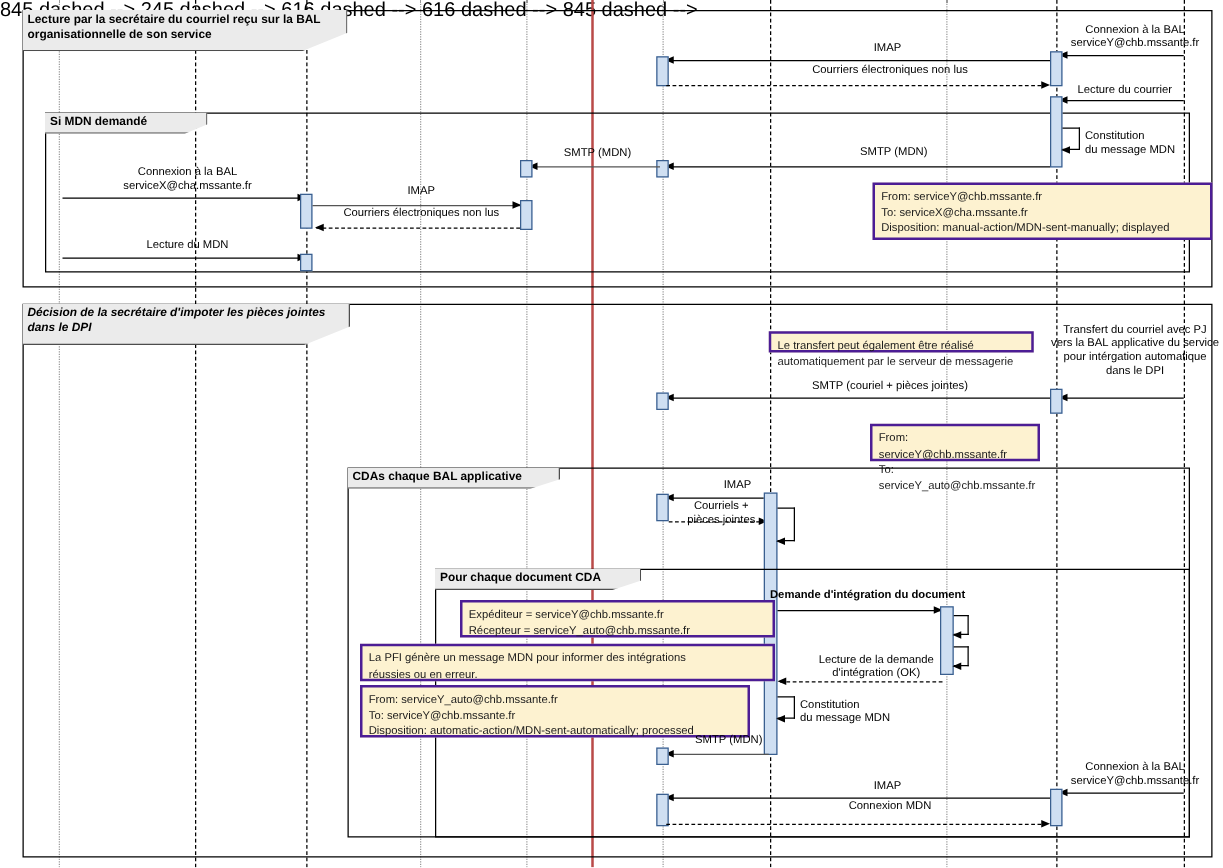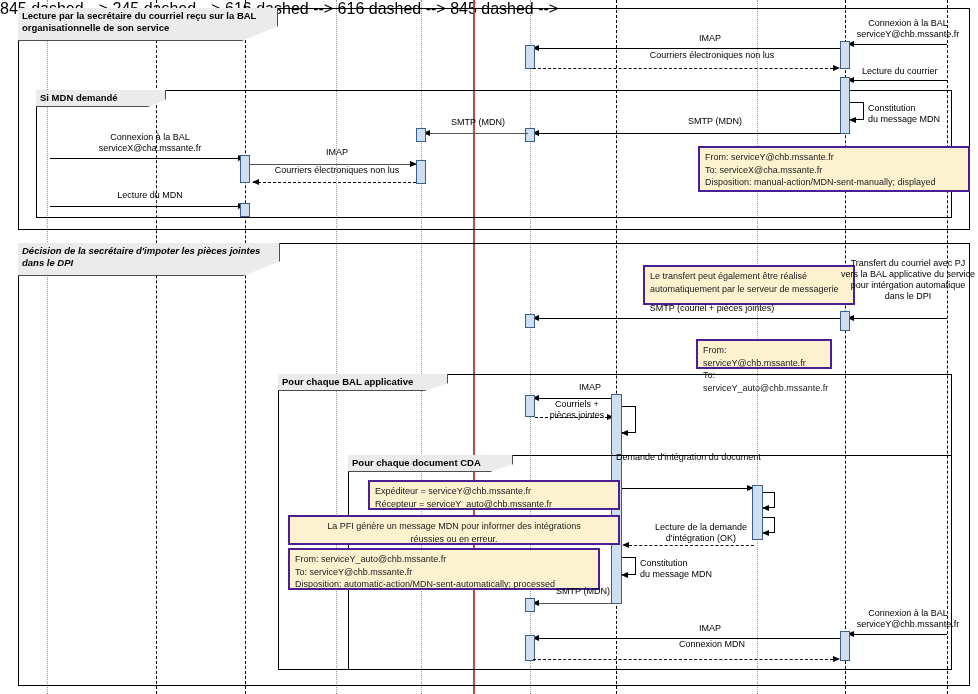--- a/index.html
+++ b/index.html
@@ -139,21 +139,21 @@
   <div class="msg" style="left:50px;top:206px;width:194px;"></div>
   <div class="arrowR" style="left:238px;top:202.5px;"></div>
   <div class="act" style="left:240px;top:203px;width:10px;height:14px;"></div>
 
   
   <div class="frame" style="left:18px;top:243px;width:952px;height:443px;"></div>
   <div class="frame-label lbl-clip" style="left:18px;top:243px;width:262px;height:33px;font-style:italic;">Décision de la secrétaire d'impoter les pièces jointes
 dans le DPI</div>
 
   
-  <div class="note" style="left:615px;top:265px;width:212px;height:40px;margin-left:28px;">Le transfert peut également être réalisé
+  <div class="note" style="left:615px;top:265px;width:212px;height:17px;">Le transfert peut également être réalisé
 automatiquement par le serveur de messagerie</div>
 
   
   <div class="mlabel" style="left:838px;top:258px;width:140px;">Transfert du courriel avec PJ
 vers la BAL applicative du service
 pour intérgation automatique
 dans le DPI</div>
 
   
   <div class="msg" style="left:848px;top:318px;width:99px;"></div>
@@ -165,21 +165,21 @@
   <div class="msg" style="left:533px;top:318px;width:307px;"></div>
   <div class="arrowL" style="left:532px;top:314.5px;"></div>
   <div class="act" style="left:525px;top:314px;width:10px;height:14px;"></div>
 
   
   <div class="note" style="left:696px;top:339px;width:136px;height:30px;">From: serviceY@chb.mssante.fr
 To: serviceY_auto@chb.mssante.fr</div>
 
   
   <div class="frame" style="left:278px;top:374px;width:674px;height:296px;"></div>
-  <div class="frame-label lbl-clip" style="left:278px;top:374px;width:170px;height:17px;">Pour chaque BAL applicative</div>
+  <div class="frame-label lbl-clip" style="left:278px;top:374px;width:170px;height:17px;">CDAs chaque BAL applicative</div>
 
   
   <div class="mlabel" style="left:540px;top:382px;width:100px;">IMAP</div>
   <div class="msg" style="left:533px;top:398px;width:83px;"></div>
   <div class="arrowL" style="left:532px;top:394.5px;"></div>
   <div class="act" style="left:525px;top:395px;width:10px;height:22px;"></div>
 
    616 dashed --&gt;
   <div class="mlabel" style="left:536px;top:399px;width:82px;">Courriels +
 pièces jointes</div>
@@ -192,29 +192,29 @@
   <div class="arrowL" style="left:621px;top:429.5px;"></div>
 
   
   <div class="frame" style="left:348px;top:455px;width:604px;height:215px;"></div>
   <div class="frame-label lbl-clip" style="left:348px;top:455px;width:165px;height:17px;">Pour chaque document CDA</div>
 
   
   <div class="note" style="left:368px;top:480px;width:252px;height:30px;">Expéditeur = serviceY@chb.mssante.fr
 Récepteur = serviceY_auto@chb.mssante.fr</div>
   
-  <div class="note" style="left:288px;top:515px;width:332px;height:30px;text-align:center;">La PFI génère un message MDN pour informer des intégrations
+  <div class="note" style="left:288px;top:515px;width:332px;height:30px;">La PFI génère un message MDN pour informer des intégrations
 réussies ou en erreur.</div>
   
   <div class="note" style="left:288px;top:548px;width:312px;height:42px;">From: serviceY_auto@chb.mssante.fr
 To: serviceY@chb.mssante.fr
 Disposition: automatic-action/MDN-sent-automatically; processed</div>
 
   
-  <div class="mlabel left" style="left:616px;top:452px;width:200px;">Demande d'intégration du document</div>
+  <div class="mlabel left" style="left:616px;top:470px;width:200px;font-weight:bold;">Demande d'intégration du document</div>
   <div class="msg" style="left:622px;top:488px;width:131px;"></div>
   <div class="arrowR" style="left:747px;top:484.5px;"></div>
   <div class="act" style="left:752px;top:485px;width:11px;height:55px;"></div>
 
   
   <div class="bracket" style="left:763px;top:492px;width:12px;height:16px;"></div>
   <div class="arrowL" style="left:762px;top:504.5px;"></div>
 
   
   <div class="bracket" style="left:763px;top:517px;width:12px;height:16px;"></div>

